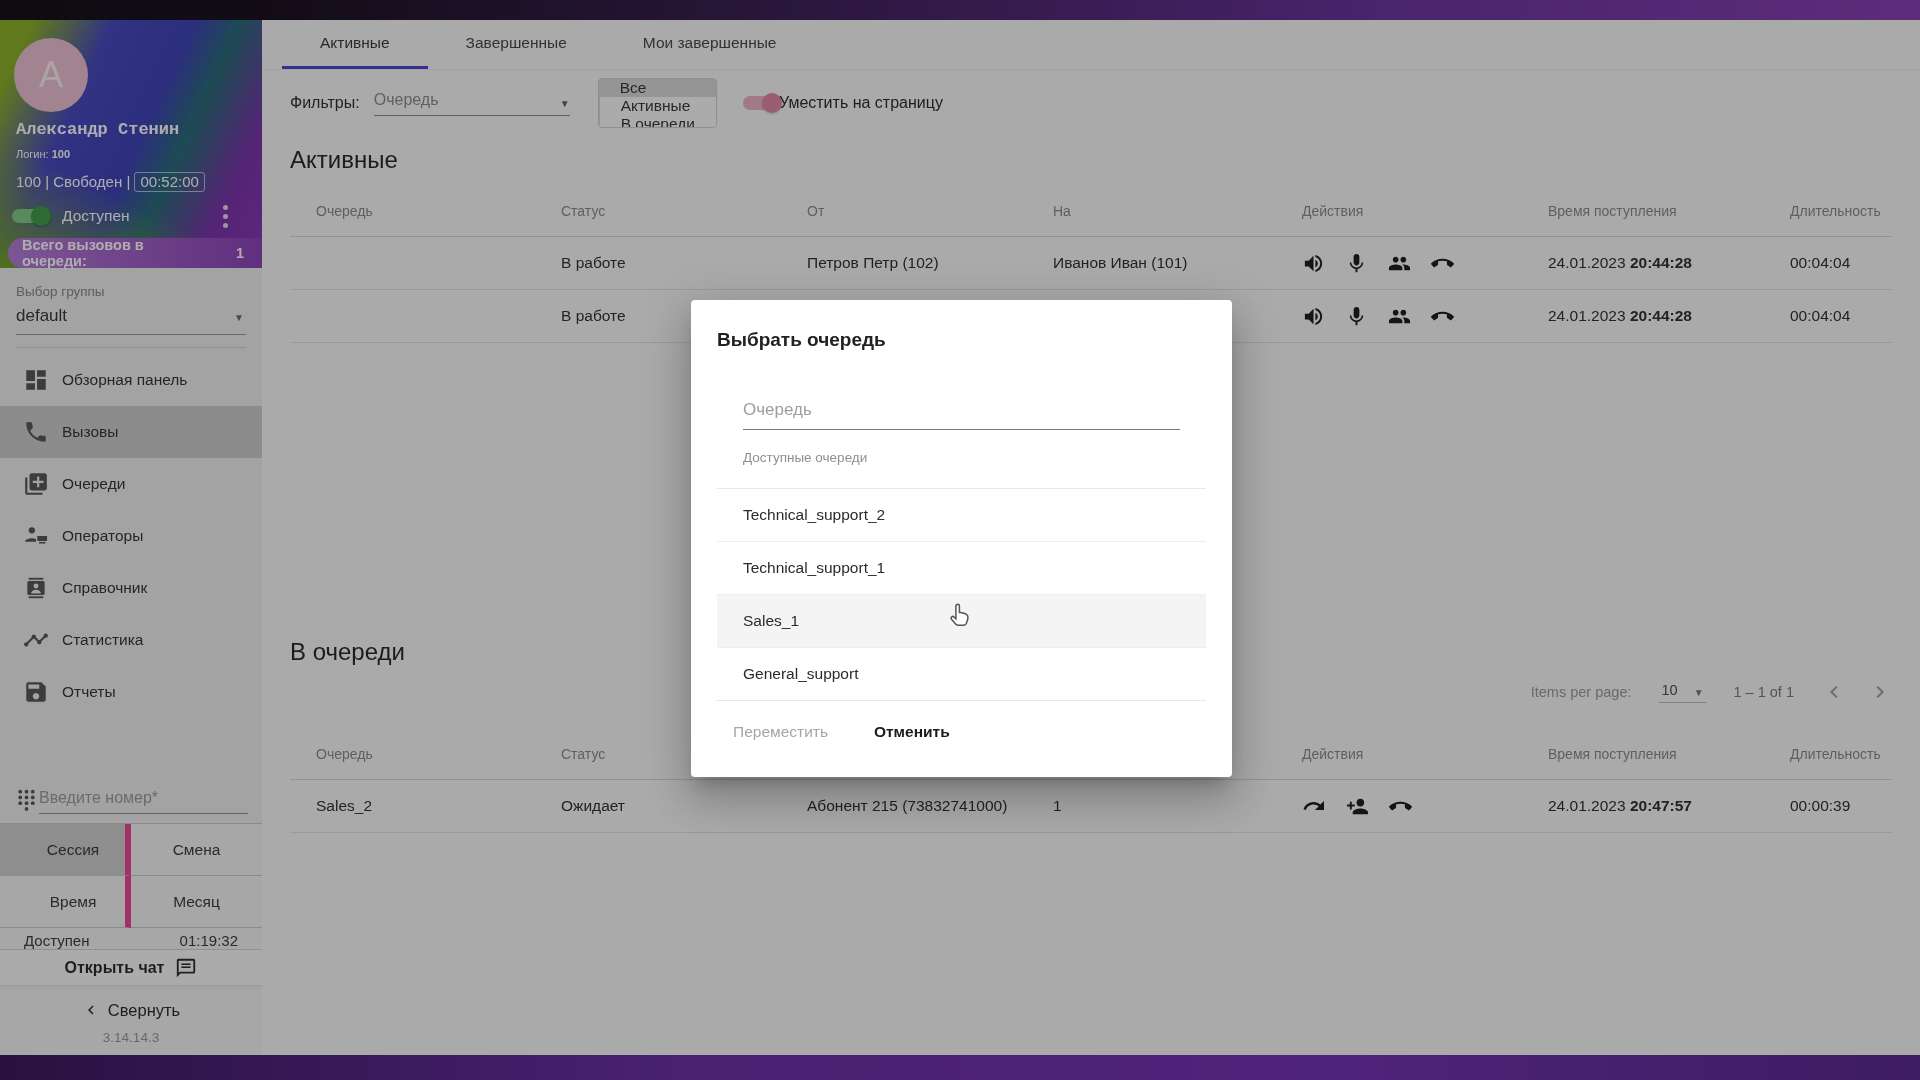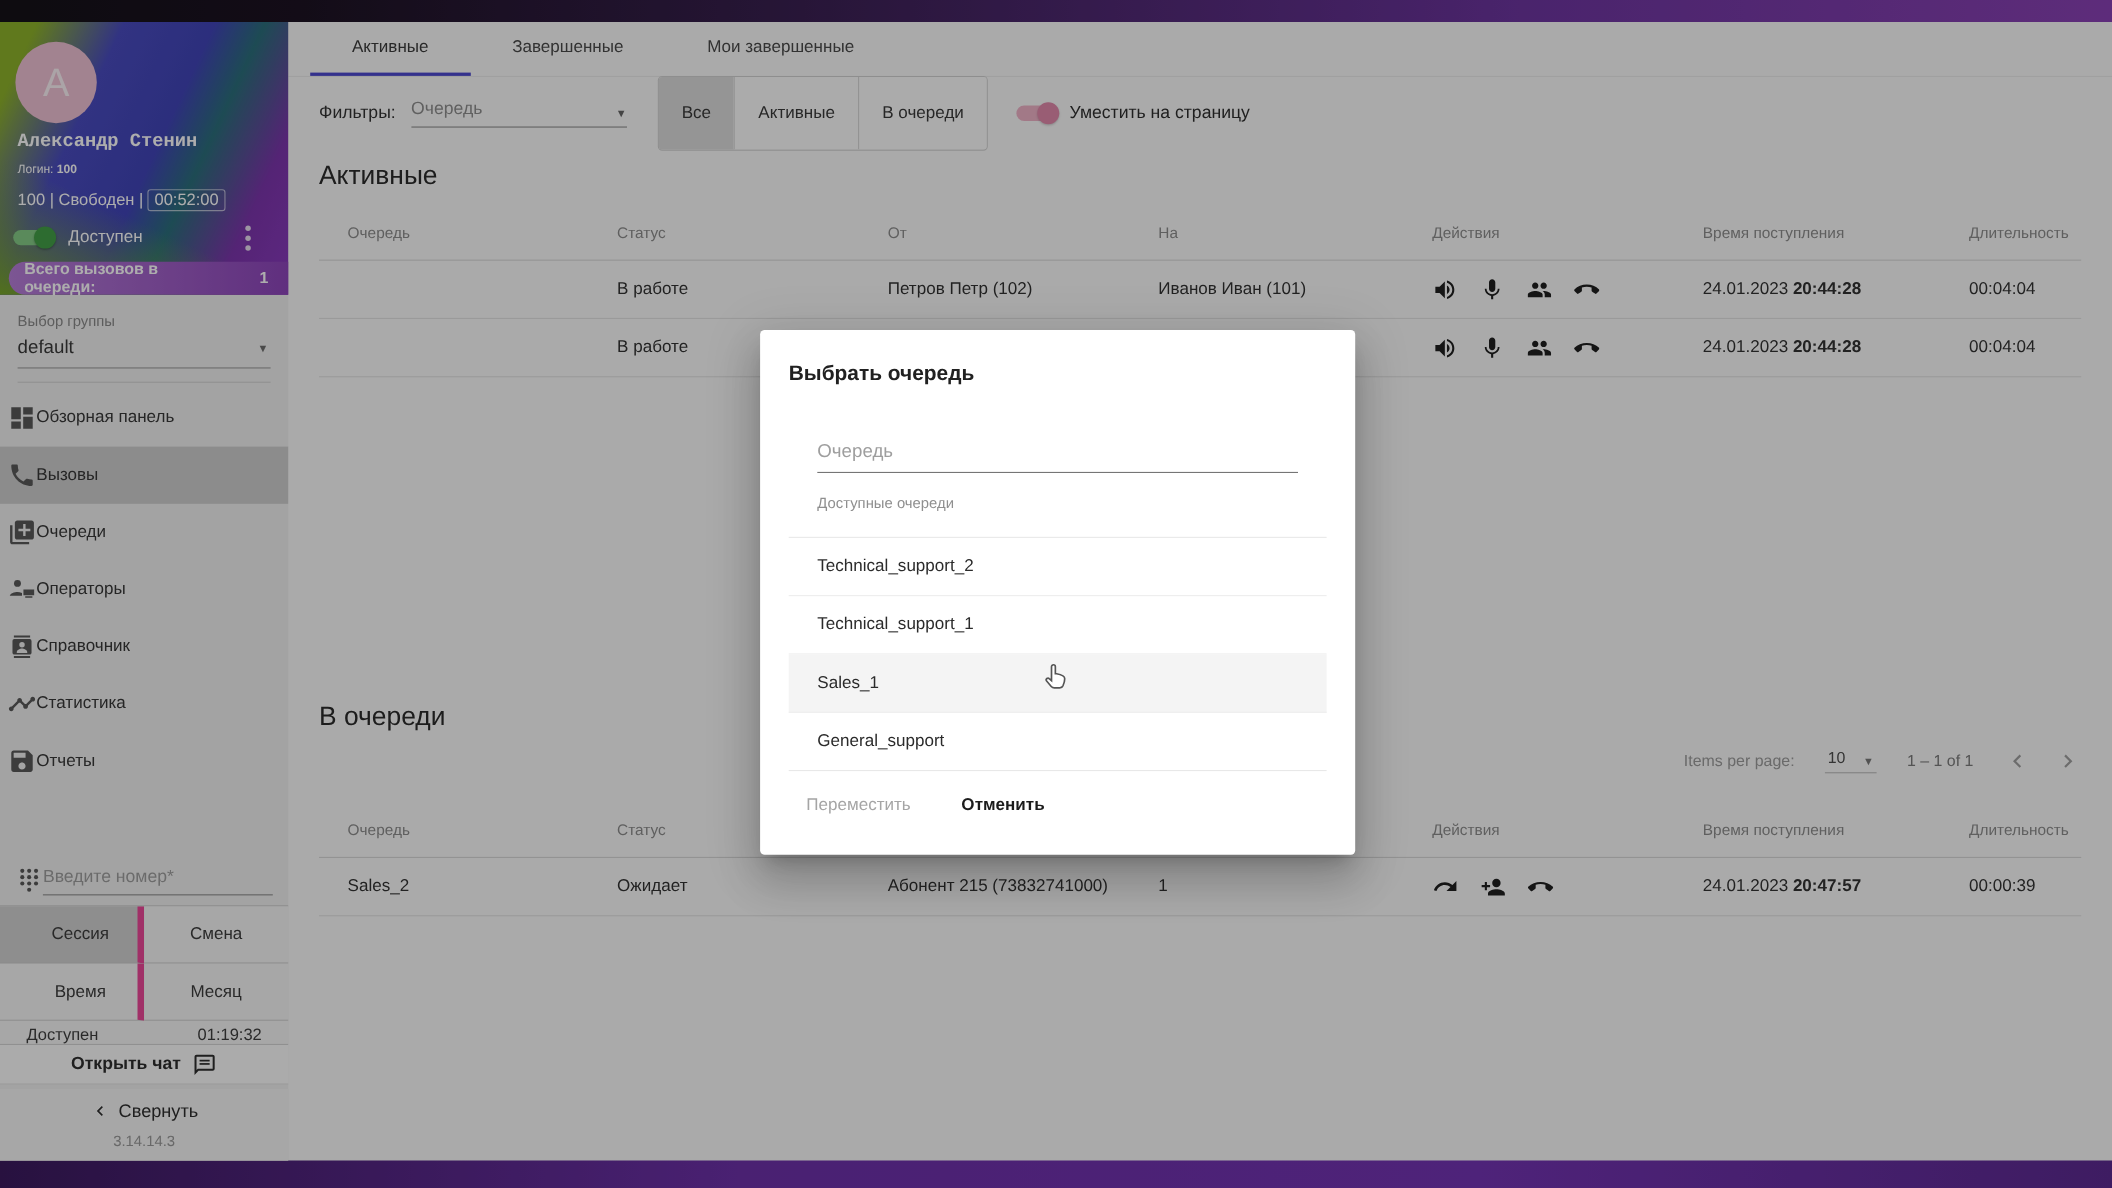--- a/index.html
+++ b/index.html
@@ -47,21 +47,21 @@
   .queue-band .qv { margin-left:auto; padding-right:4px; }
 
   .group-box { padding:16px 16px 0; flex:0 0 auto; }
   .group-label { font-size:13.5px; color:#8a8a8a; }
   .group-select { display:flex; align-items:flex-end; justify-content:space-between; padding:7px 2px 8px 0;
     border-bottom:1px solid #9e9e9e; font-size:17px; color:#3a3a3a; cursor:pointer;}
   .group-select .arr { color:#6e6e6e; font-size:10px; padding-bottom:3px; }
   .group-divider { margin-top:12px; border-bottom:1px solid #d5d5d5; }
 
   .nav { margin-top:6px; flex:0 0 auto; }
-  .nav-item { height:52px; display:flex; align-items:center; padding-left:7px; cursor:pointer; }
+  .nav-item { height:52px; display:flex; align-items:center; padding-left:23px; gap:13px; cursor:pointer; }
   .nav-item.active { background:#cfcfcf; }
   .nav-item svg { flex:0 0 auto; }
   .nav-item .nv { font-size:15.5px; font-weight:500; color:#383838; }
   .icon-fill { fill:#595959; }
 
   .side-spacer { flex:1 1 auto; }
 
   .dialer { flex:0 0 auto; height:48px; display:flex; align-items:center; padding:0 14px; }
   .dialer input { flex:1; border:none; outline:none; background:transparent; border-bottom:1px solid #8f8f8f;
     font-family:inherit; font-size:16px; padding:4px 0 6px; color:#333; }
@@ -86,26 +86,26 @@
   .tabbar { height:50px; display:flex; padding-left:20px; border-bottom:1px solid #ececec; }
   .tab { padding:0 38px; display:flex; align-items:center; font-size:15.5px; font-weight:500; color:#4a4a4a;
     cursor:pointer; border-bottom:3px solid transparent; }
   .tab.active { border-bottom-color:var(--tab-underline,#4d49cf); color:#3c3c3c; }
 
   .filter-row { height:66px; display:flex; align-items:center; padding-left:28px; }
   .f-label { font-size:16px; color:#333; margin-right:14px; }
   .queue-select { width:196px; display:flex; justify-content:space-between; align-items:flex-end;
     border-bottom:1px solid #8f8f8f; padding-bottom:6px; font-size:16px; color:#8e8e8e; cursor:pointer; }
   .queue-select .arr { color:#666; font-size:10px; }
-  .seg-group { margin-left:28px; display:flex; height:68px; border:1px solid #d2d2d2; border-radius:4px; overflow:hidden; background:#fbfbfb;}
+  .seg-group { margin-left:28px; display:flex; height:50px; border:1px solid #d2d2d2; border-radius:4px; overflow:hidden; background:#fbfbfb;flex-direction:column;}
   .seg { padding:0 21px; display:flex; align-items:center; font-size:15.5px; color:#3a3a3a; cursor:pointer;
     border-left:1px solid #d9d9d9; background:#fcfcfc;}
   .seg:first-child { border-left:none; }
   .seg.active { background:#dcdcdc; }
-  .fit-toggle { margin-left:26px; display:flex; align-items:center; gap:12px; cursor:pointer;}
+  .fit-toggle { margin-left:26px; display:flex; align-items:center; gap:0; cursor:pointer;}
   .switch.pink { background:var(--toggle-pink-track,#efb3c8); }
   .switch.pink .thumb { background:var(--toggle-pink-thumb,#e289ab); box-shadow:0 1px 2px rgba(0,0,0,.18);}
   .fit-toggle .lbl { font-size:16px; color:#2f2f2f; }
 
   .section-title { font-size:24px; color:#2b2b2b; margin:10px 0 0 28px; line-height:28px; }
   .table { margin:0 28px; }
   .trow { display:grid; grid-template-columns:245px 246px 246px 249px 246px 242px auto;
     padding-left:26px; align-items:center; height:53px; border-bottom:1px solid #e3e3e3; font-size:15.5px; color:#333; }
   .thead { margin-top:11px; color:#8d8d8d; font-size:14px; height:52px; border-bottom-color:#d9d9d9; }
   .actions { display:flex; align-items:center; gap:20px; }

